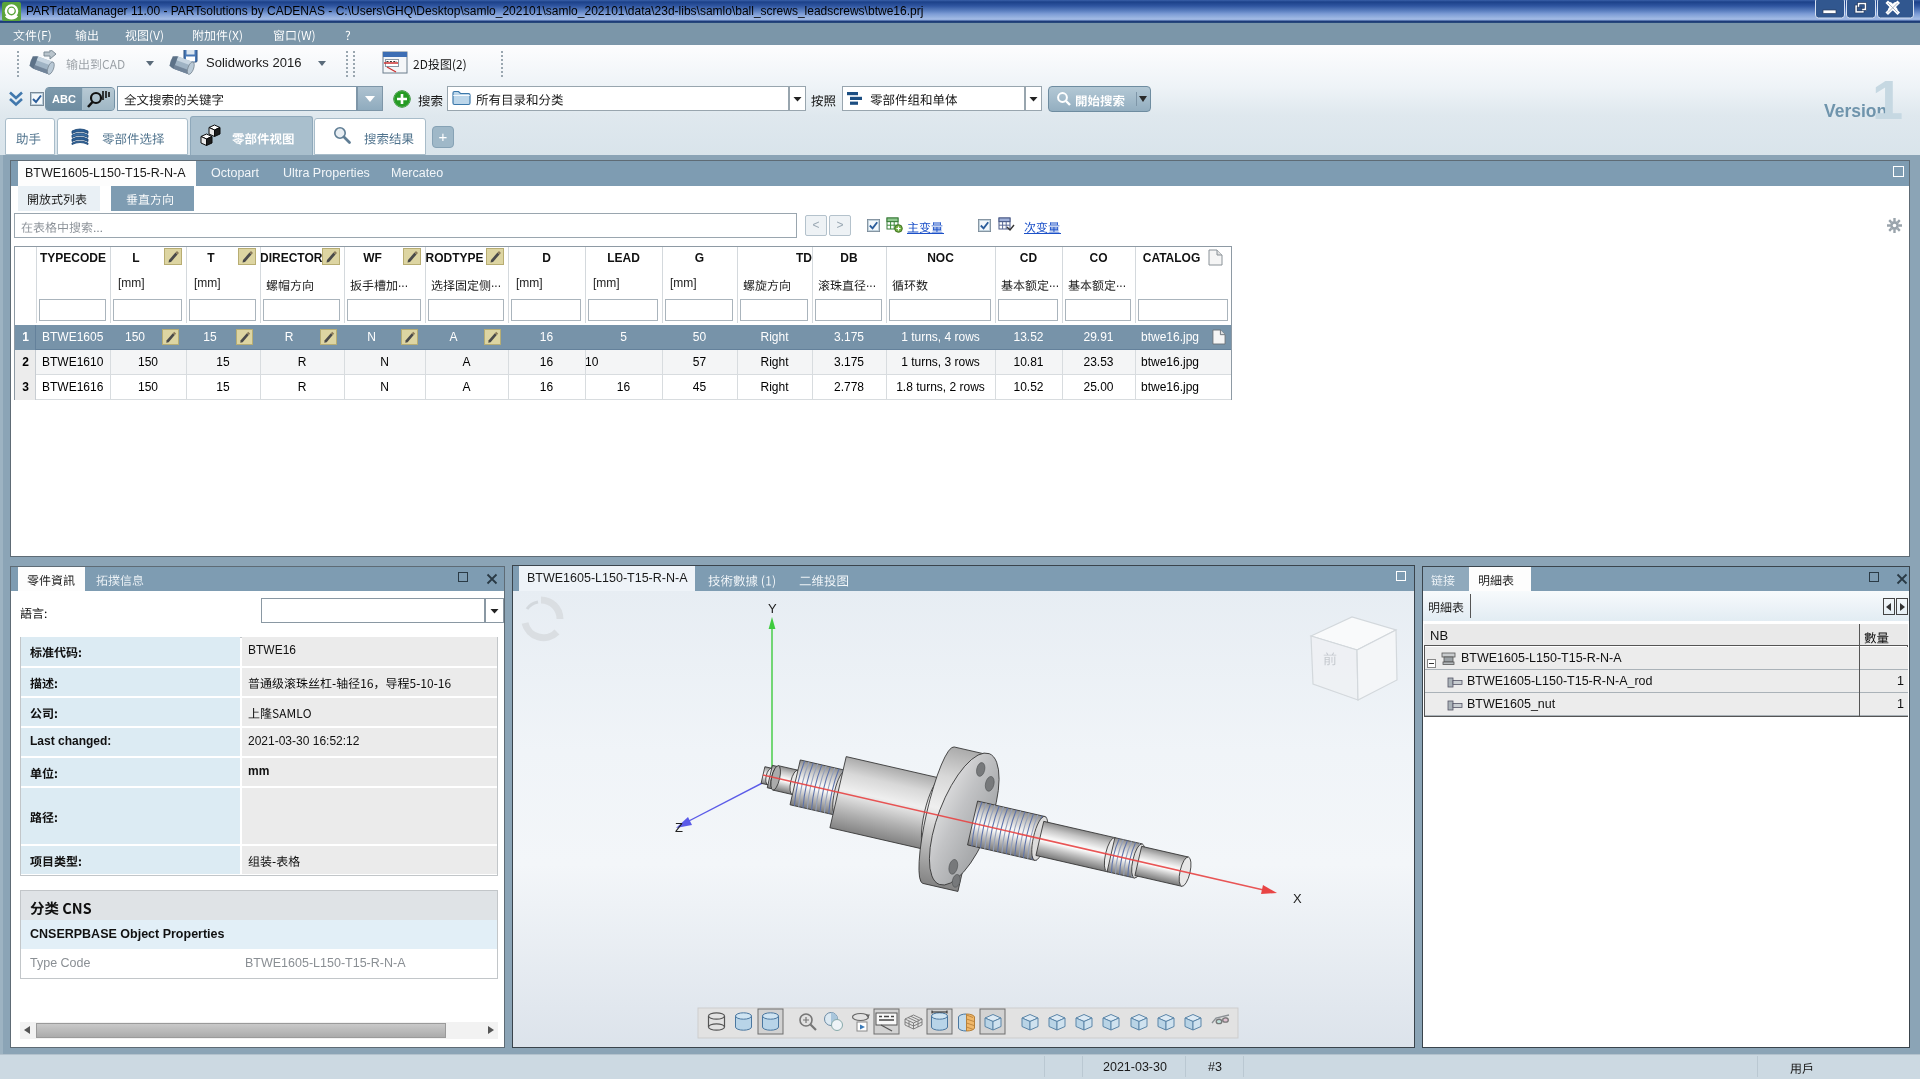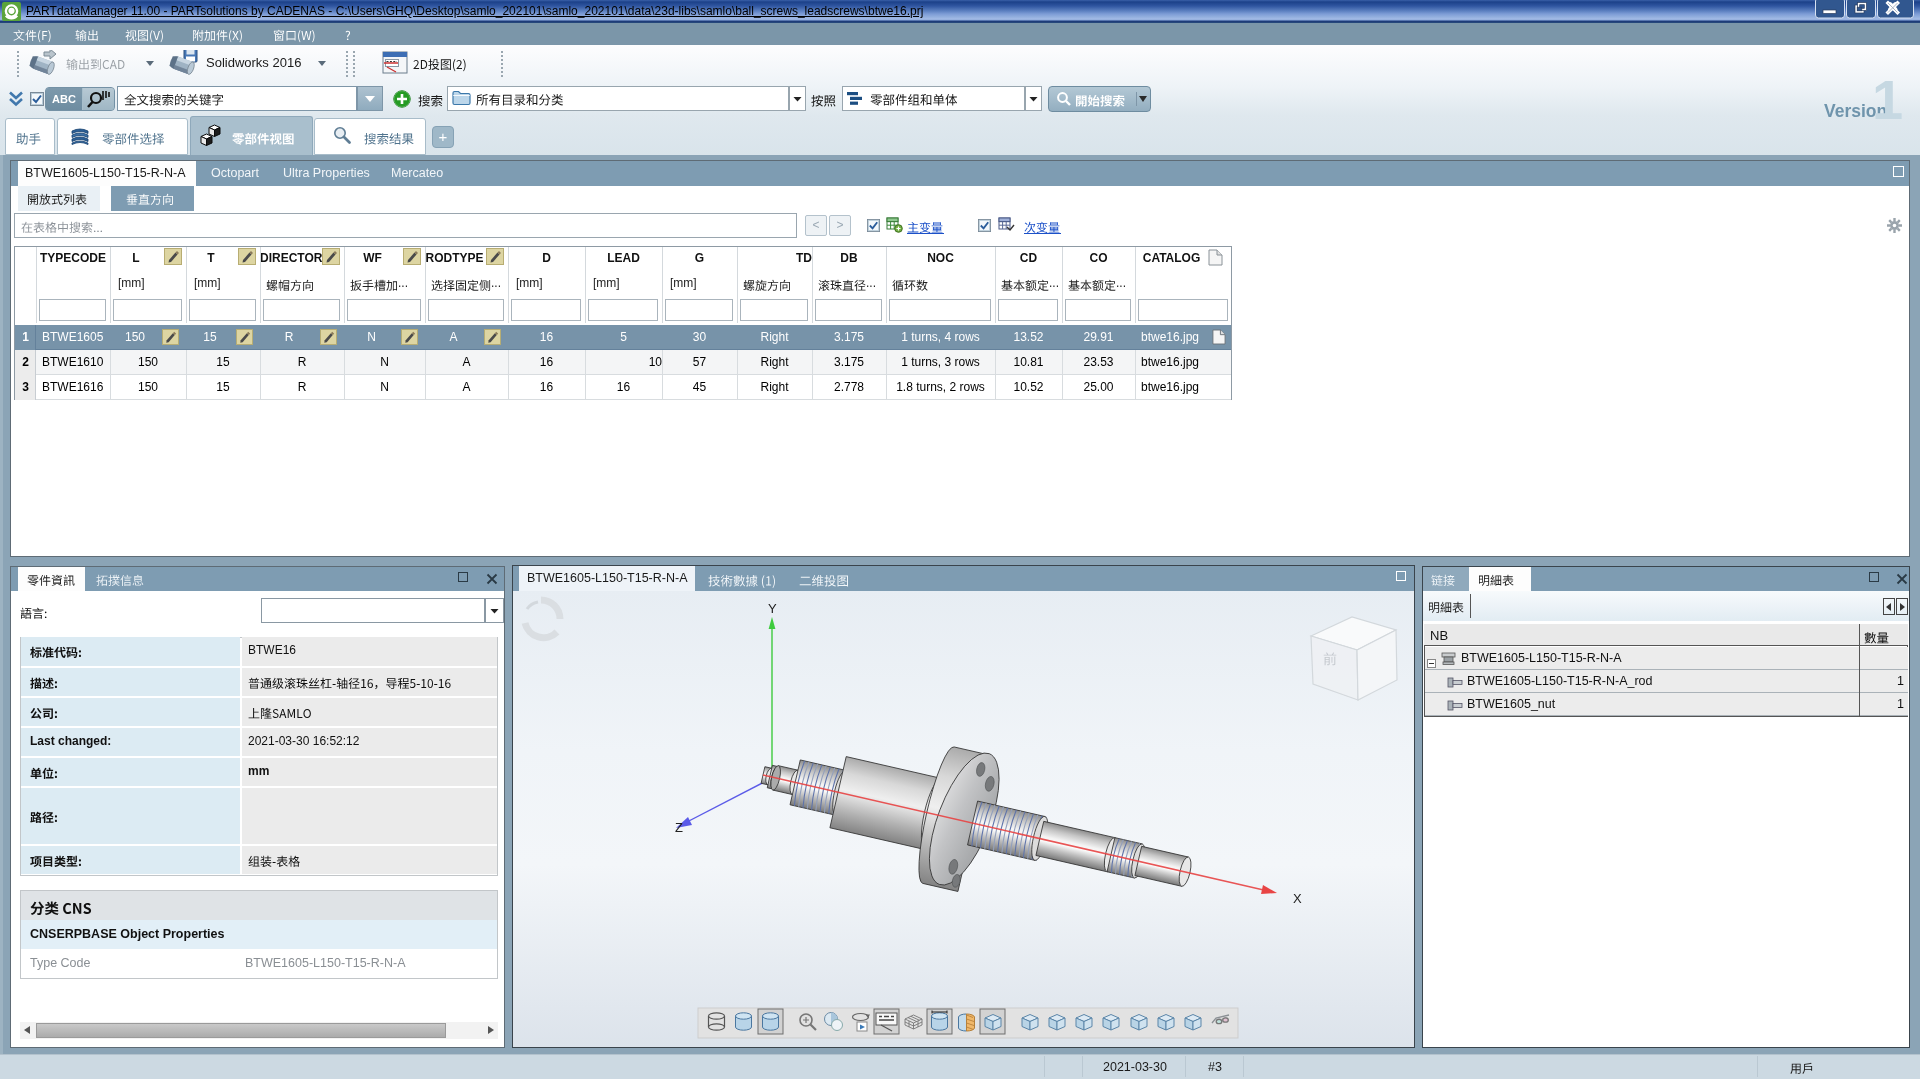--- a/index.html
+++ b/index.html
@@ -14,21 +14,21 @@
 
 <div class="abs" style="left:0;top:0;width:1920px;height:22px;background:linear-gradient(180deg,#3a60a8 0%,#1c4189 9%,#2f55a0 27%,#5d81c1 50%,#7e9dd6 64%,#93afde 77%,#a3bbe6 87%,#8aa6d4 91%,#2b4c8e 95%,#142e66 100%)"></div>
 <div class="abs" style="left:2px;top:2px;width:19px;height:19px;background:#5aa43c;border-radius:2px">
 <svg width="19" height="19" viewBox="0 0 19 19">
         <g fill="none" stroke="#fff">
           <circle cx="9.5" cy="9" r="5.6" stroke-width="2.4"></circle>
           <path d="M4 13.5 A7 7 0 0 0 15 13.5" stroke-width="2.8"></path>
         </g>
         <circle cx="9.5" cy="8.8" r="3.1" fill="#fff"></circle>
       </svg></div>
-<div class="abs " style="left:26px;top:4px;font-size:12px;color:#000;font-weight:normal;text-decoration:underline;">PARTdataManager 11.00 - PARTsolutions by CADENAS - C:\Users\GHQ\Desktop\samlo_202101\samlo_202101\data\23d-libs\samlo\ball_screws_leadscrews\btwe16.prj</div>
+<div class="abs " style="left:26px;top:4px;font-size:12px;color:#000;font-weight:normal;">PARTdataManager 11.00 - PARTsolutions by CADENAS - C:\Users\GHQ\Desktop\samlo_202101\samlo_202101\data\23d-libs\samlo\ball_screws_leadscrews\btwe16.prj</div>
 
 <div class="abs" style="left:1815px;top:0px;width:100px;height:19px">
 <svg width="100" height="19" viewBox="0 0 100 19">
 <g>
 <rect x="0.5" y="-2" width="29" height="20" rx="3" fill="#31578f" stroke="#d7e2f2" stroke-width="1"></rect>
 <rect x="31.5" y="-2" width="29" height="20" rx="3" fill="#31578f" stroke="#d7e2f2" stroke-width="1"></rect>
 <rect x="62.5" y="-2" width="36" height="20" rx="3" fill="#31578f" stroke="#d7e2f2" stroke-width="1"></rect>
 <rect x="8" y="10" width="13" height="3.5" fill="#fff" stroke="#2a3d5e" stroke-width="0.7"></rect>
 <g stroke="#2a3d5e" stroke-width="0.7">
 <rect x="40" y="5" width="9" height="8" fill="#fff"></rect>
@@ -455,42 +455,42 @@
 <div class="abs " style="left:425px;top:330px;font-size:12px;color:#fff;font-weight:normal;width:57px;text-align:center">A</div>
 <div class="abs" style="left:484px;top:329px"><svg width="17" height="16" viewBox="0 0 18 17">
         <rect x="0.5" y="0.5" width="17" height="16" fill="#ddd5a2" stroke="#b8ad72"></rect>
         <g transform="translate(3,2)">
           <path d="M2 10 L8.5 2.5 L10.5 4.5 L4 12 L1.5 12.5 Z" fill="#4a4a4a"></path>
           <path d="M8.5 2.5 L10 1 L12 3 L10.5 4.5 Z" fill="#8a7a5a"></path>
         </g>
       </svg></div>
 <div class="abs " style="left:508px;top:330px;font-size:12px;color:#fff;font-weight:normal;width:77px;text-align:center">16</div>
 <div class="abs " style="left:585px;top:330px;font-size:12px;color:#fff;font-weight:normal;width:77px;text-align:center">5</div>
-<div class="abs " style="left:662px;top:330px;font-size:12px;color:#fff;font-weight:normal;width:75px;text-align:center">30</div>
+<div class="abs " style="left:662px;top:330px;font-size:12px;color:#fff;font-weight:normal;width:75px;text-align:center">50</div>
 <div class="abs " style="left:737px;top:330px;font-size:12px;color:#fff;font-weight:normal;width:75px;text-align:center">Right</div>
 <div class="abs " style="left:812px;top:330px;font-size:12px;color:#fff;font-weight:normal;width:74px;text-align:center">3.175</div>
 <div class="abs " style="left:886px;top:330px;font-size:12px;color:#fff;font-weight:normal;width:109px;text-align:center">1 turns, 4 rows</div>
 <div class="abs " style="left:995px;top:330px;font-size:12px;color:#fff;font-weight:normal;width:67px;text-align:center">13.52</div>
 <div class="abs " style="left:1062px;top:330px;font-size:12px;color:#fff;font-weight:normal;width:73px;text-align:center">29.91</div>
 <div class="abs " style="left:1141px;top:330px;font-size:12px;color:#fff;font-weight:normal;">btwe16.jpg</div>
 <div class="abs" style="left:1212px;top:329px"><svg width="14" height="16" viewBox="0 0 15 17">
         <path d="M1 1 H9 L14 6 V16 H1 Z" fill="#f5f5f5" stroke="#6a7278"></path>
         <path d="M9 1 L9 6 H14" fill="#e0e0e0" stroke="#6a7278"></path>
       </svg></div>
 <div class="abs" style="left:15px;top:350px;width:1216px;height:25px;background:#f4f5f6;border-bottom:1px solid #d8dcdf"></div>
 <div class="abs" style="left:15px;top:350px;width:21px;height:25px;background:#ececec;border-right:1px solid #c8cdd2"></div>
 <div class="abs " style="left:15px;top:355px;font-size:12px;color:#000;font-weight:bold;width:21px;text-align:center">2</div>
 <div class="abs " style="left:42px;top:355px;font-size:12px;color:#000;font-weight:normal;">BTWE1610</div>
 <div class="abs " style="left:110px;top:355px;font-size:12px;color:#000;font-weight:normal;width:76px;text-align:center">150</div>
 <div class="abs " style="left:186px;top:355px;font-size:12px;color:#000;font-weight:normal;width:74px;text-align:center">15</div>
 <div class="abs " style="left:260px;top:355px;font-size:12px;color:#000;font-weight:normal;width:84px;text-align:center">R</div>
 <div class="abs " style="left:344px;top:355px;font-size:12px;color:#000;font-weight:normal;width:81px;text-align:center">N</div>
 <div class="abs " style="left:425px;top:355px;font-size:12px;color:#000;font-weight:normal;width:83px;text-align:center">A</div>
 <div class="abs " style="left:508px;top:355px;font-size:12px;color:#000;font-weight:normal;width:77px;text-align:center">16</div>
-<div class="abs " style="left:585px;top:355px;font-size:12px;color:#000;font-weight:normal;width:77px;text-align:right">10</div>
+<div class="abs " style="left:585px;top:355px;font-size:12px;color:#000;font-weight:normal;width:77px;text-align:left">10</div>
 <div class="abs " style="left:662px;top:355px;font-size:12px;color:#000;font-weight:normal;width:75px;text-align:center">57</div>
 <div class="abs " style="left:737px;top:355px;font-size:12px;color:#000;font-weight:normal;width:75px;text-align:center">Right</div>
 <div class="abs " style="left:812px;top:355px;font-size:12px;color:#000;font-weight:normal;width:74px;text-align:center">3.175</div>
 <div class="abs " style="left:886px;top:355px;font-size:12px;color:#000;font-weight:normal;width:109px;text-align:center">1 turns, 3 rows</div>
 <div class="abs " style="left:995px;top:355px;font-size:12px;color:#000;font-weight:normal;width:67px;text-align:center">10.81</div>
 <div class="abs " style="left:1062px;top:355px;font-size:12px;color:#000;font-weight:normal;width:73px;text-align:center">23.53</div>
 <div class="abs " style="left:1141px;top:355px;font-size:12px;color:#000;font-weight:normal;">btwe16.jpg</div>
 <div class="abs" style="left:15px;top:375px;width:1216px;height:25px;background:#fff;border-bottom:1px solid #d8dcdf"></div>
 <div class="abs" style="left:15px;top:375px;width:21px;height:25px;background:#ececec;border-right:1px solid #c8cdd2"></div>
 <div class="abs " style="left:15px;top:380px;font-size:12px;color:#000;font-weight:bold;width:21px;text-align:center">3</div>

